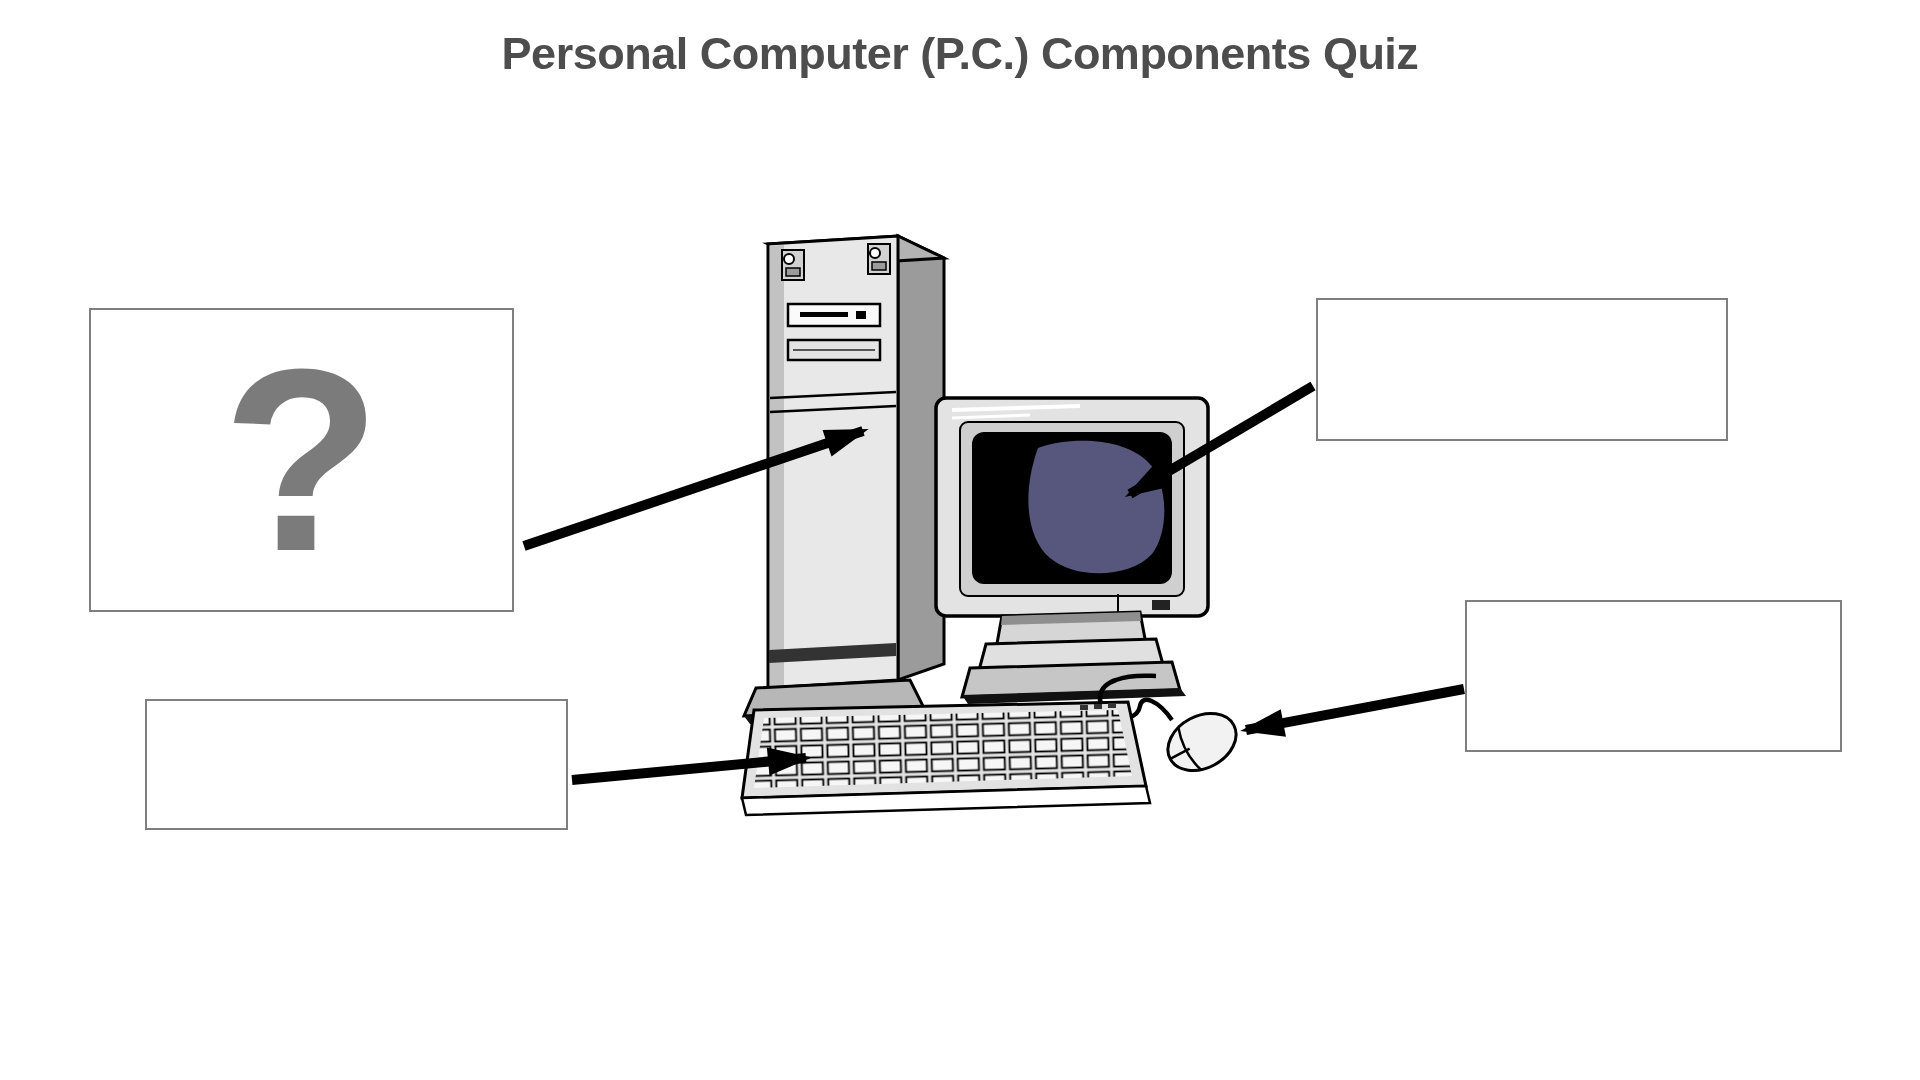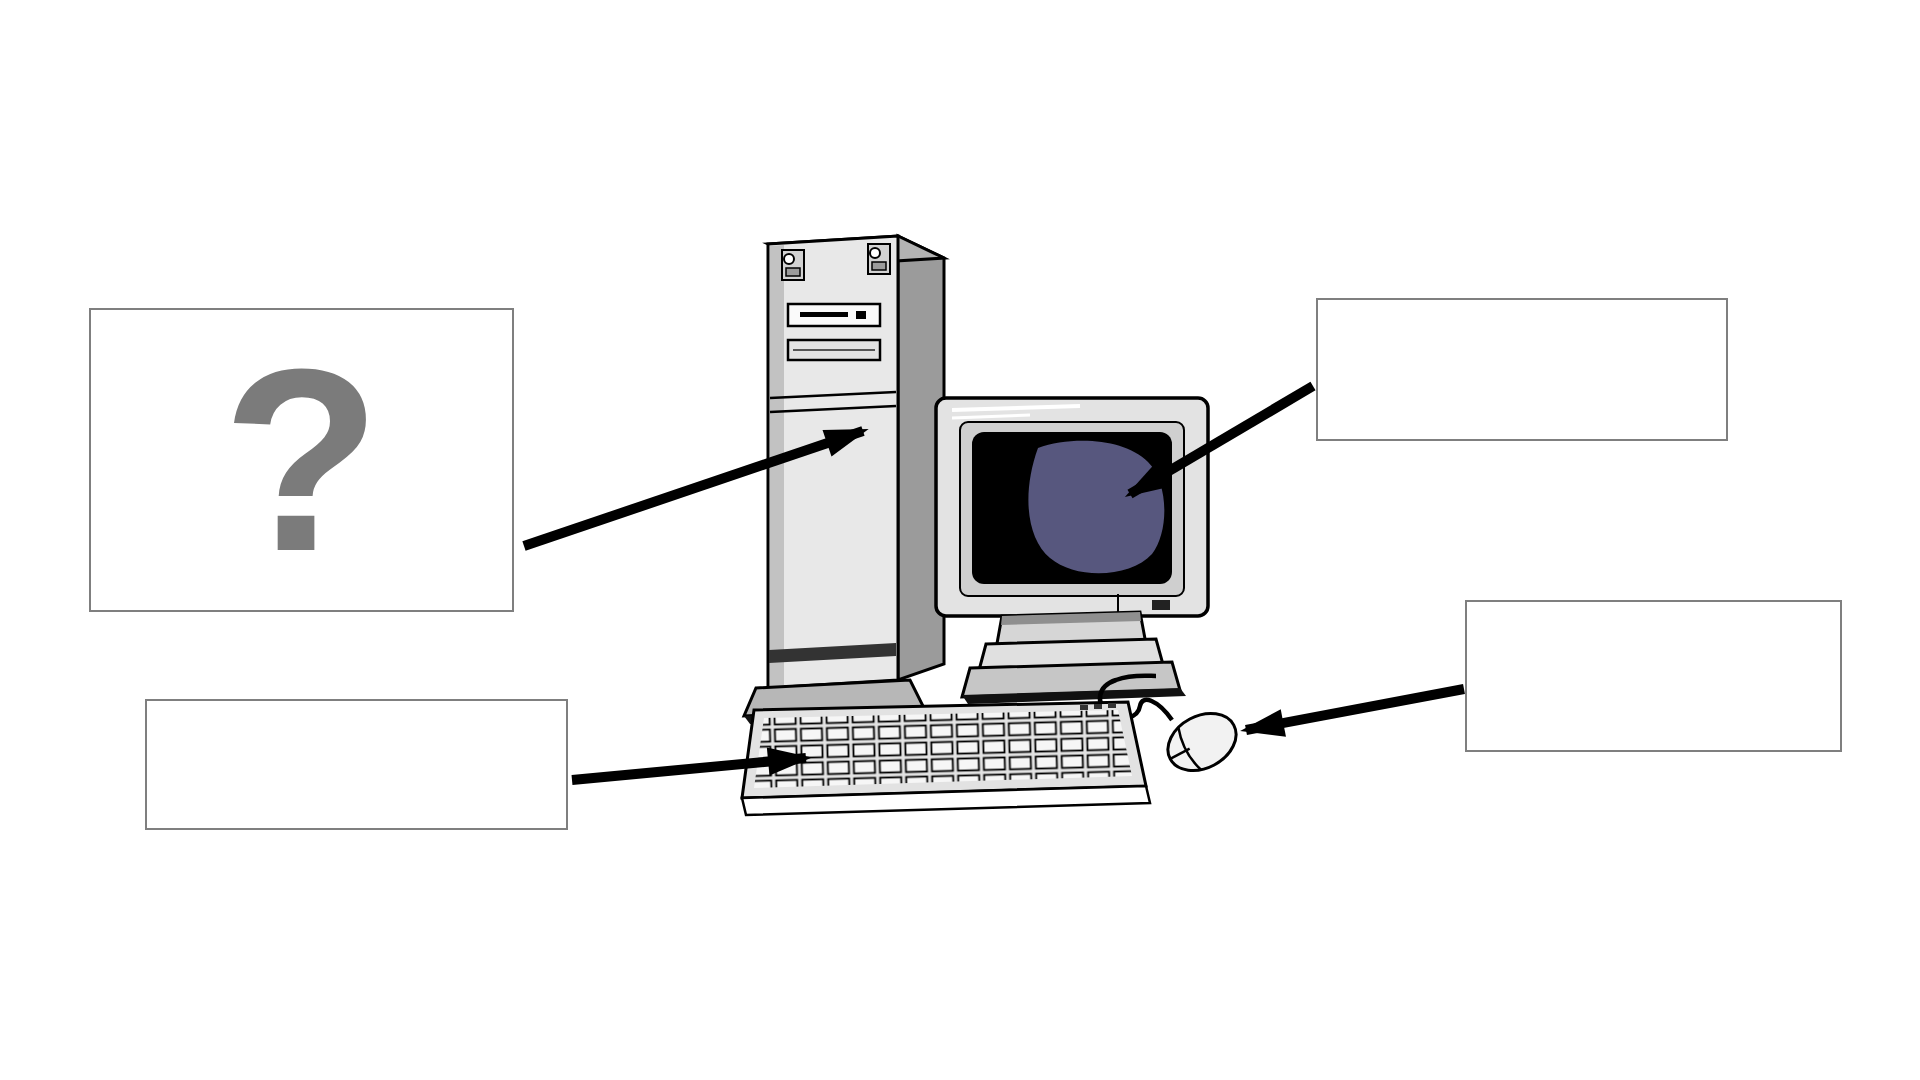--- a/index.html
+++ b/index.html
@@ -35,20 +35,21 @@
     font-size:260px; font-weight:bold; line-height:0.9;
     color:#7b7b7b;
   }
   .box-label { font-size:30px; color:#333; }
 </style>
 </head>
 <body>
 
 <div class="stage">
 
+  <h1 class="title">Personal Computer (P.C.) Components Quiz</h1>
 
   <svg class="illustration" viewBox="0 0 1920 1080" xmlns="http://www.w3.org/2000/svg">
     <defs>
       <pattern id="keys" width="26" height="17" patternUnits="userSpaceOnUse" patternTransform="rotate(-1.5)">
         <rect x="1.5" y="1.5" width="21" height="12" fill="#f6f6f6" stroke="#000" stroke-width="1.8"></rect>
       </pattern>
       <marker id="arrowhead" markerUnits="userSpaceOnUse" markerWidth="48" markerHeight="40" refX="40" refY="20" orient="auto">
         <path d="M2,6 L46,20 L2,34 Z" fill="#000000"></path>
       </marker>
     </defs>

